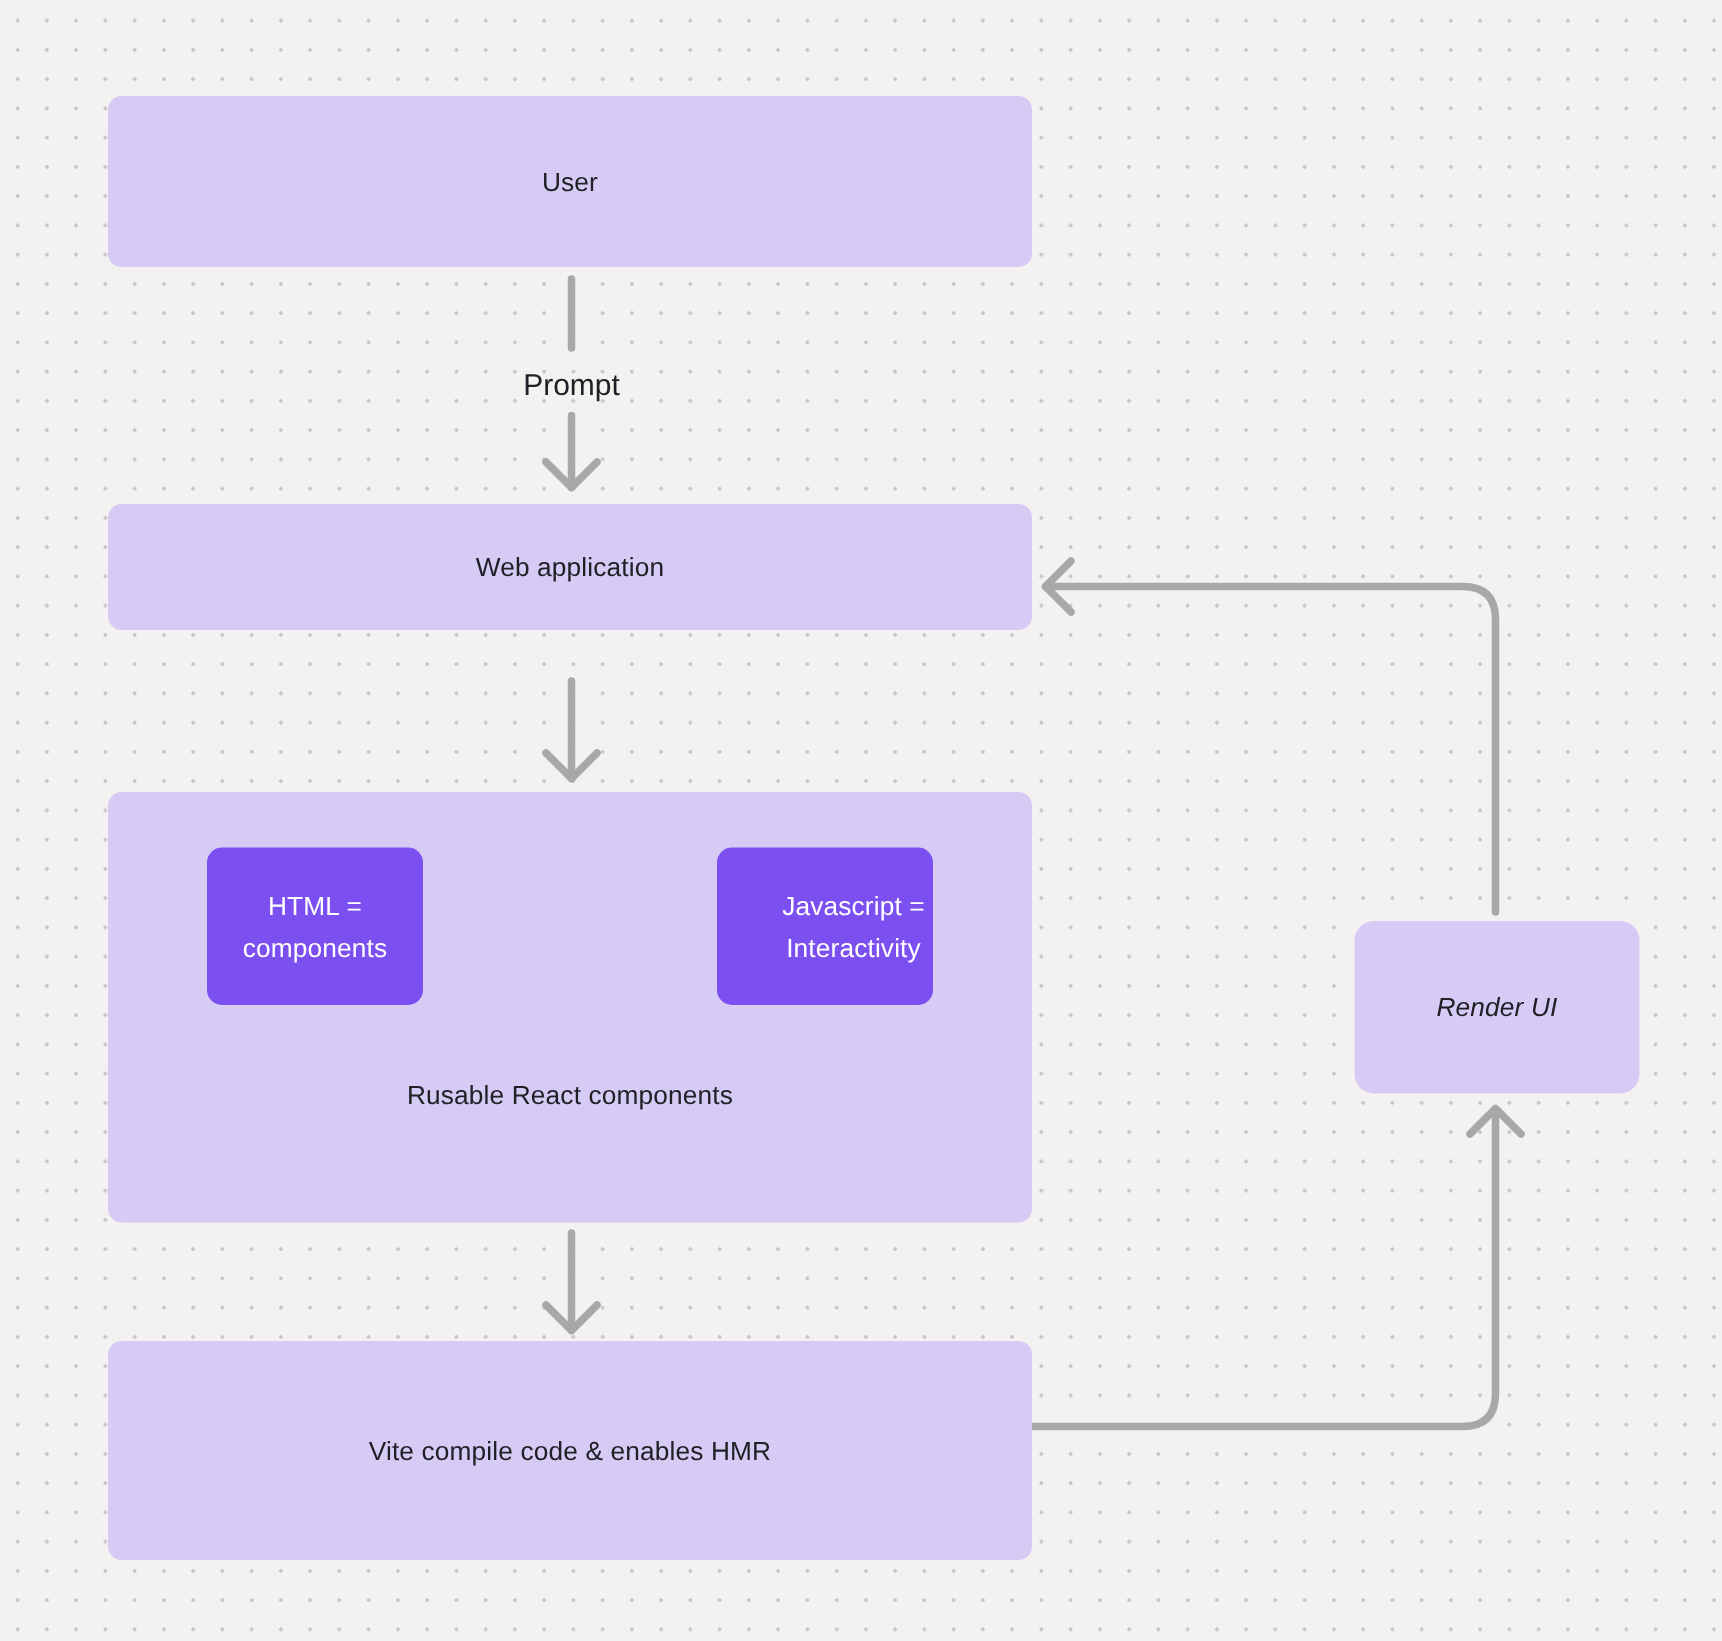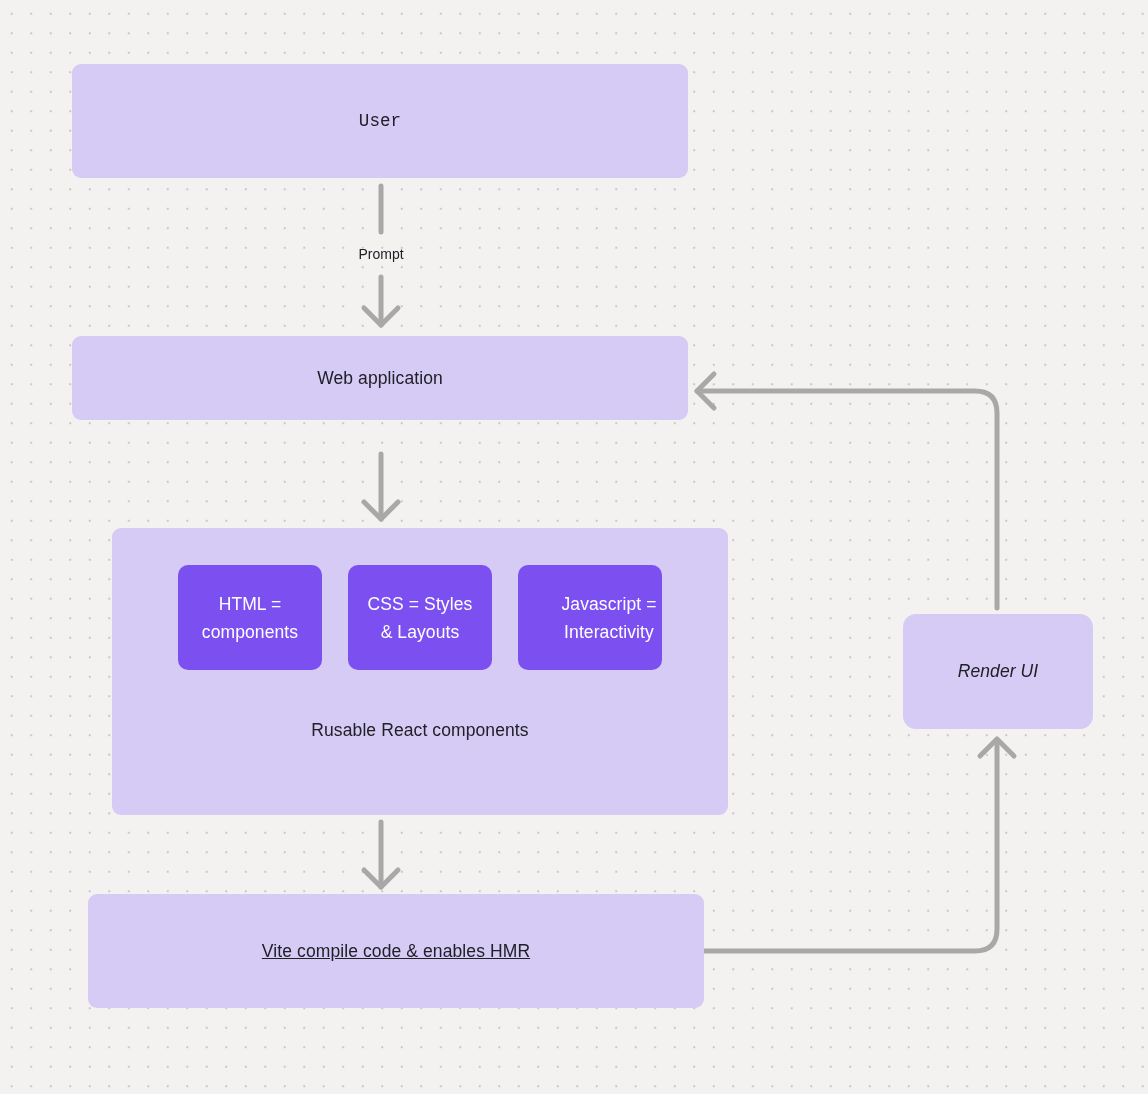--- a/index.html
+++ b/index.html
@@ -22,24 +22,24 @@
     background: #d6cbf5;
     border-radius: 9px;
     display: flex;
     align-items: center;
     justify-content: center;
     color: #202027;
     font-size: 17.5px;
     letter-spacing: 0.1px;
   }
 
-  .node-user        { left: 72px;  top: 64px;  width: 616px; height: 114px; font-family: Liberation Mono, monospace; }
+  .node-user        { left: 72px;  top: 64px;  width: 616px; height: 114px; }
   .node-webapp      { left: 72px;  top: 336px; width: 616px; height: 84px; }
-  .node-components  { left: 72px;  top: 528px; width: 616px; height: 287px; display: block; margin-left: 40px; }
-  .node-vite        { left: 88px;  top: 894px; width: 616px; height: 114px; text-decoration: underline; }
+  .node-components  { left: 72px;  top: 528px; width: 616px; height: 287px; display: block; }
+  .node-vite        { left: 72px;  top: 894px; width: 616px; height: 146px; }
   .node-renderui    { left: 903px; top: 614px; width: 190px; height: 115px; border-radius: 13px; font-style: italic; }
 
   .dark-node {
     position: absolute;
     top: 37px;
     width: 144px;
     height: 105px;
     background: #7c4ff0;
     border-radius: 10px;
     display: flex;
@@ -65,21 +65,21 @@
     font-size: 17.5px;
   }
 
   .edge-label {
     position: absolute;
     left: 331px;
     top: 246px;
     width: 100px;
     text-align: center;
     color: #202027;
-    font-size: 14px;
+    font-size: 20px;
   }
 
   svg.arrow-layer {
     position: absolute;
     left: 0;
     top: 0;
     width: 1148px;
     height: 1094px;
     pointer-events: none;
   }
@@ -125,24 +125,20 @@
 
   <div class="node node-webapp">
     <span>Web application</span>
   </div>
 
   <div class="node node-components">
     <div class="dark-node dark-node-html">
       <div>HTML =</div>
       <div>components</div>
     </div>
-    <div class="dark-node dark-node-css">
-      <div>CSS = Styles</div>
-      <div>&amp; Layouts</div>
-    </div>
     <div class="dark-node dark-node-js">
       <div>Javascript =</div>
       <div>Interactivity</div>
     </div>
     <div class="components-caption">Rusable React components</div>
   </div>
 
   <div class="node node-vite">
     <span>Vite compile code &amp; enables HMR</span>
   </div>

